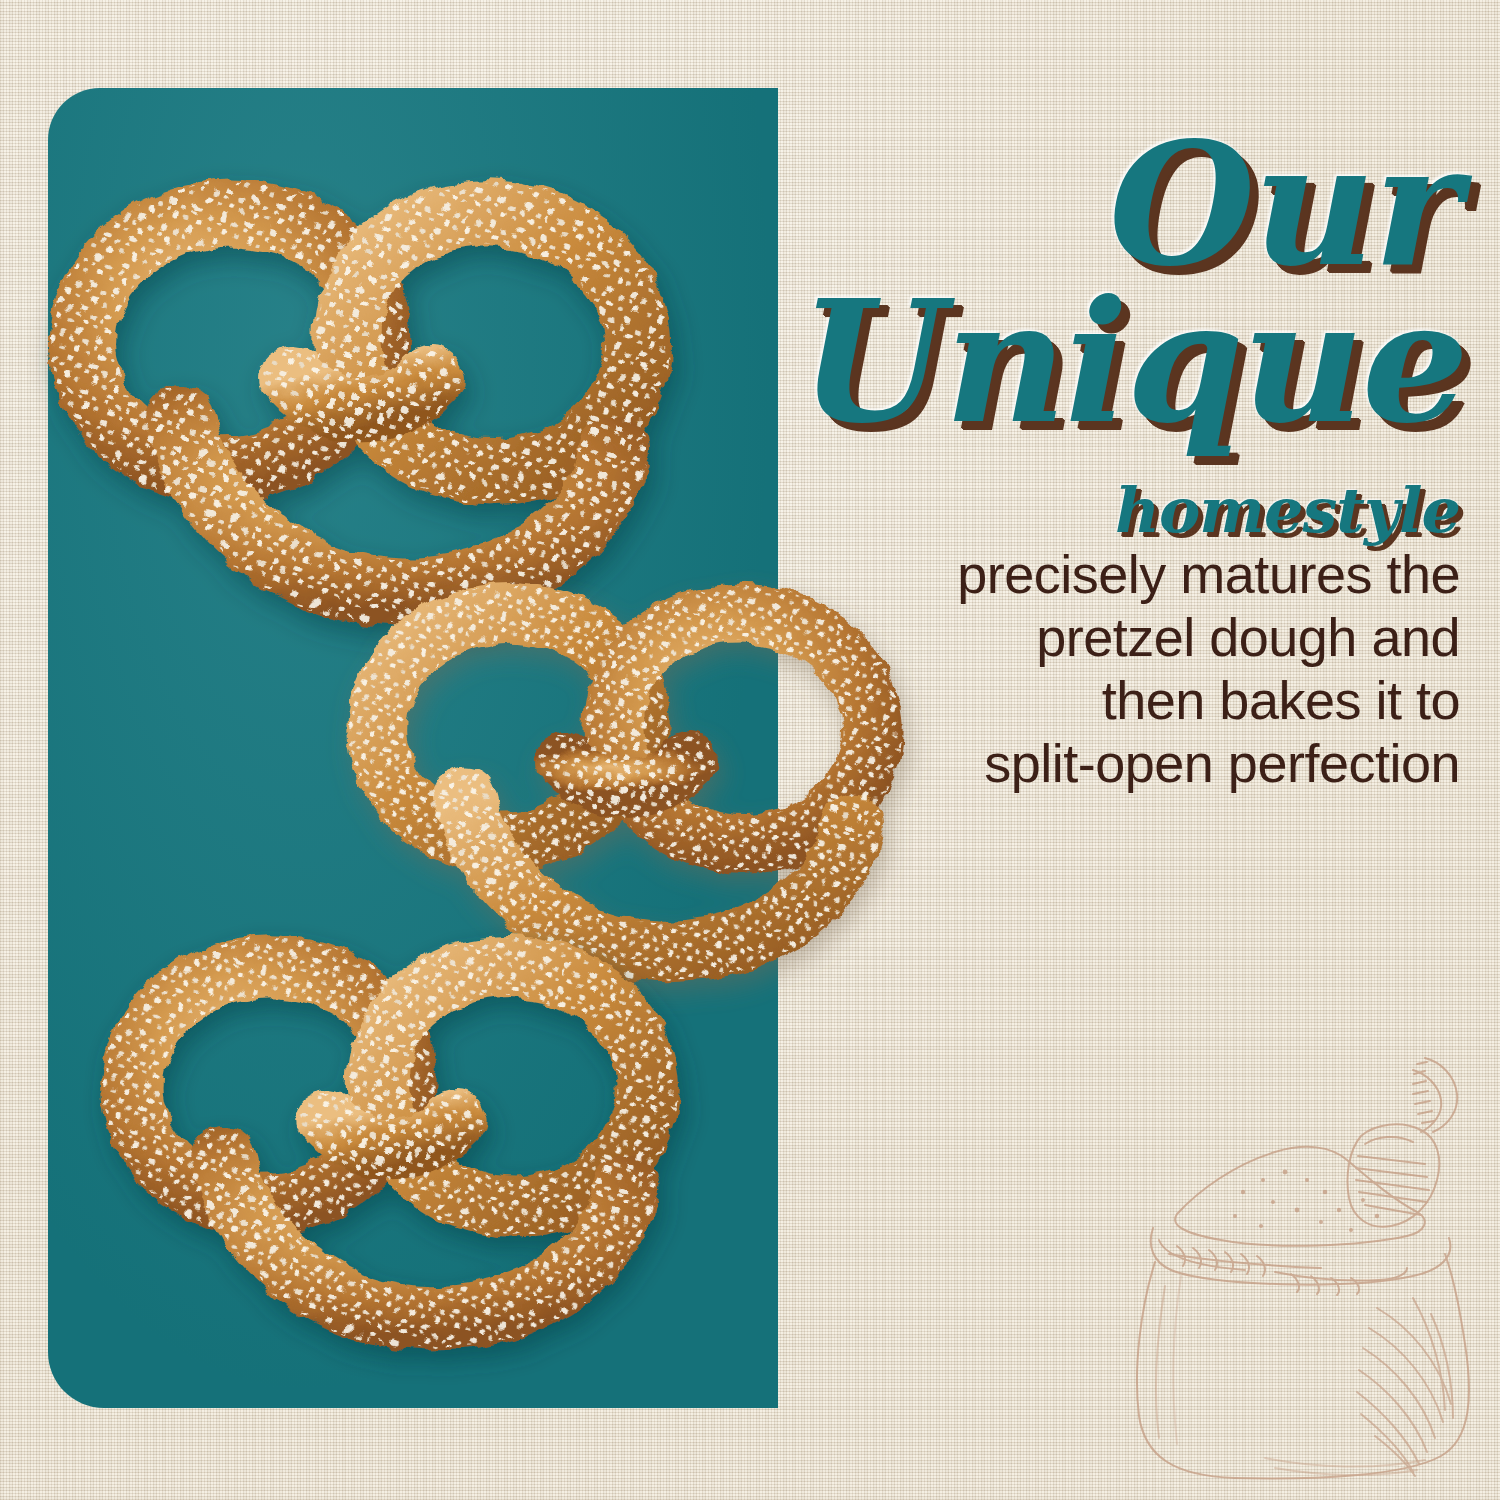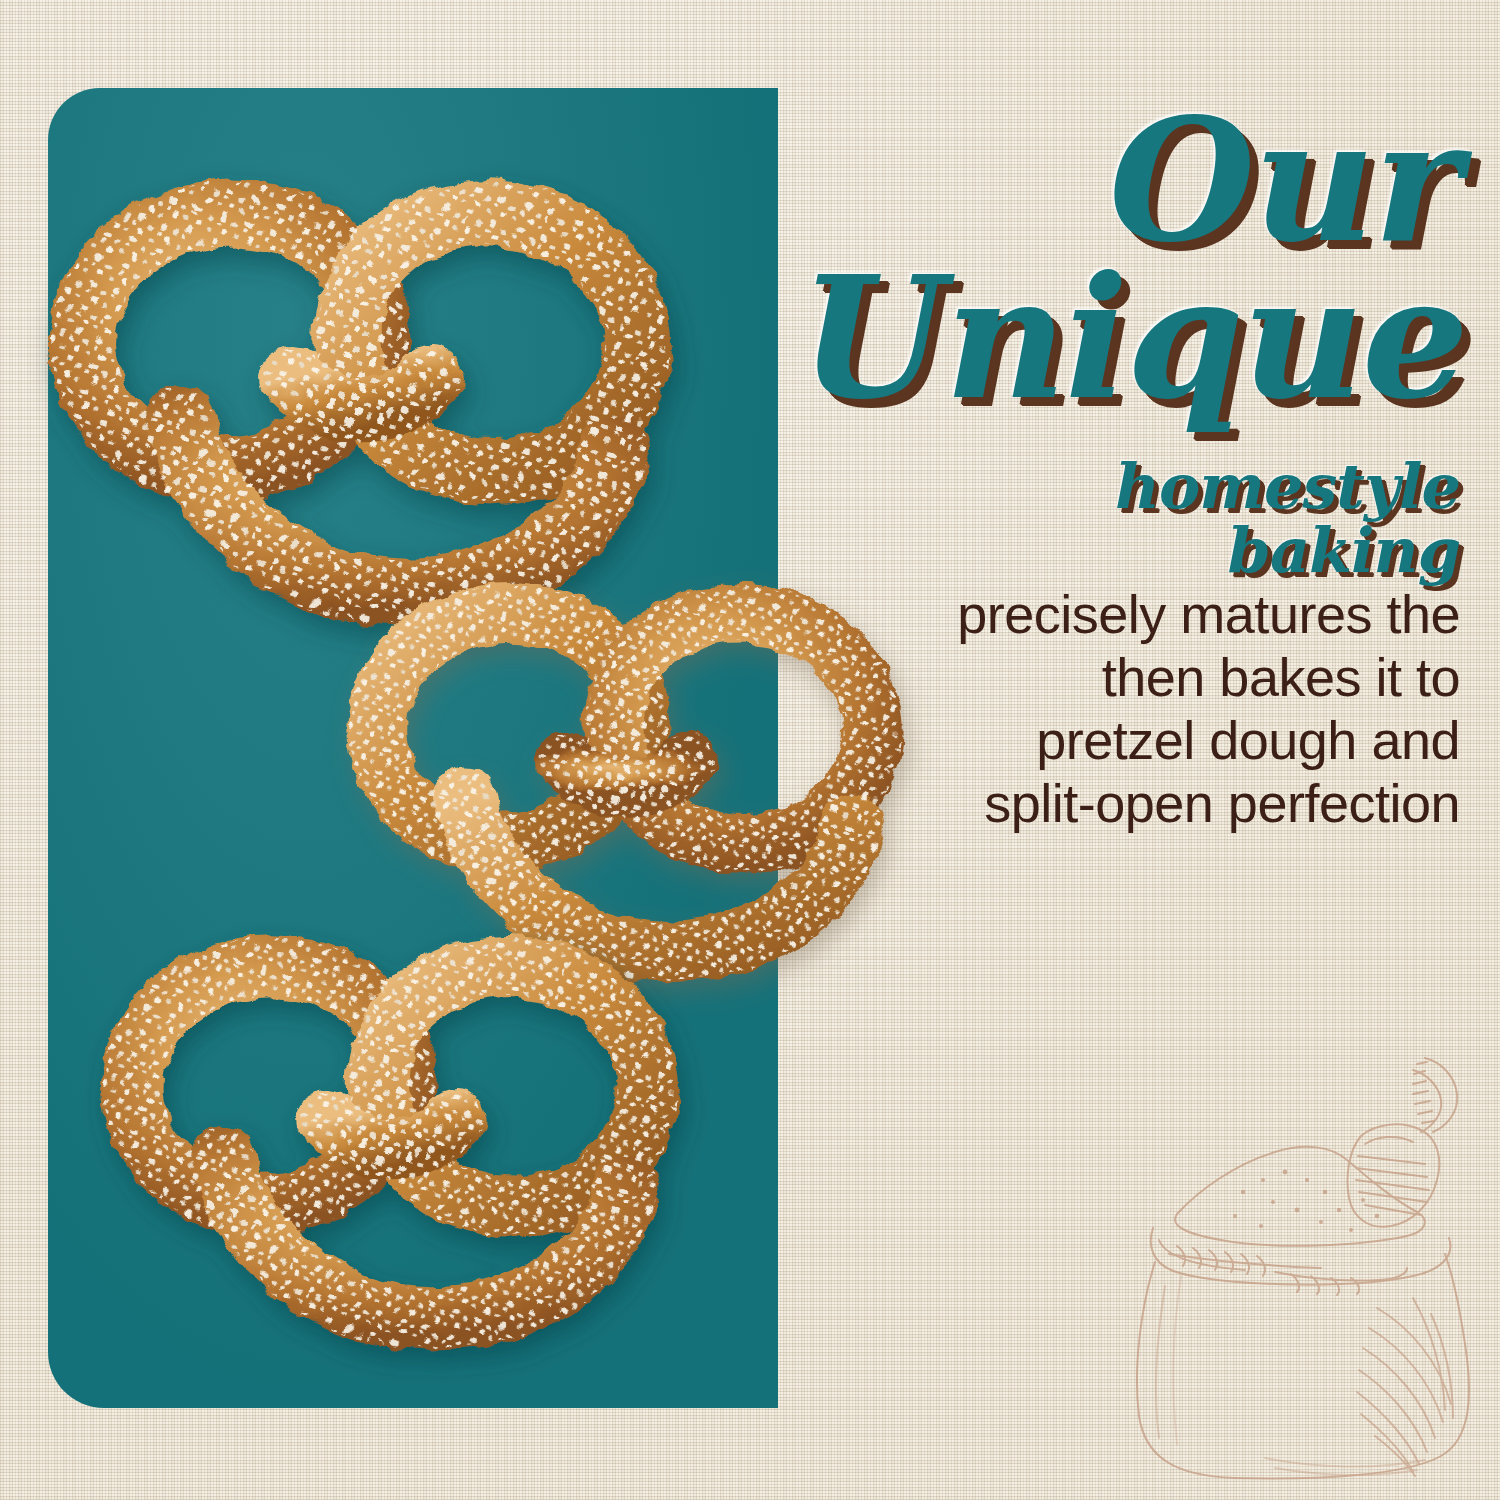--- a/index.html
+++ b/index.html
@@ -36,21 +36,21 @@
     background:radial-gradient(ellipse at 35% 20%, rgba(255,255,255,.07), rgba(0,0,0,.05) 70%);
   }
 
   
   .pretzel-stack{position:absolute;left:0;top:0;width:1000px;height:1500px;}
   .pretzel{position:absolute;}
   .pretzel svg{display:block;overflow:visible;}
 
   
   .right-col{
-    position:absolute;left:800px;top:104px;width:660px;
+    position:absolute;left:800px;top:128px;width:660px;
     text-align:right;
   }
   .headline{
     font-family:"DejaVu Serif", serif;
     font-style:italic;font-weight:700;
     color:#16777F;
     letter-spacing:-2px;
     line-height:.92;
     -webkit-text-stroke:0px;
     text-shadow:
@@ -225,27 +225,26 @@
 
   <div class="right-col">
 
     <div class="headline">
       <span class="l1">Our</span>
       <span class="l2">Unique</span>
     </div>
 
     <div class="subhead">
       <span>homestyle</span>
-      <span>baking</span>
     </div>
 
     <div class="body-copy">
       <span>precisely matures the</span>
+      <span>pretzel dough and</span>
       <span>then bakes it to</span>
-      <span>pretzel dough and</span>
       <span>split-open perfection</span>
     </div>
 
   </div>
 
   <div class="flour-sack">
     <svg width="380" height="440" viewBox="0 0 380 440" fill="none" stroke="#C2997F" stroke-width="2" stroke-linecap="round" stroke-linejoin="round">
 
       <g>
         <path d="M300 18 C 316 22, 330 36, 332 54 C 334 72, 322 86, 308 92"></path>

